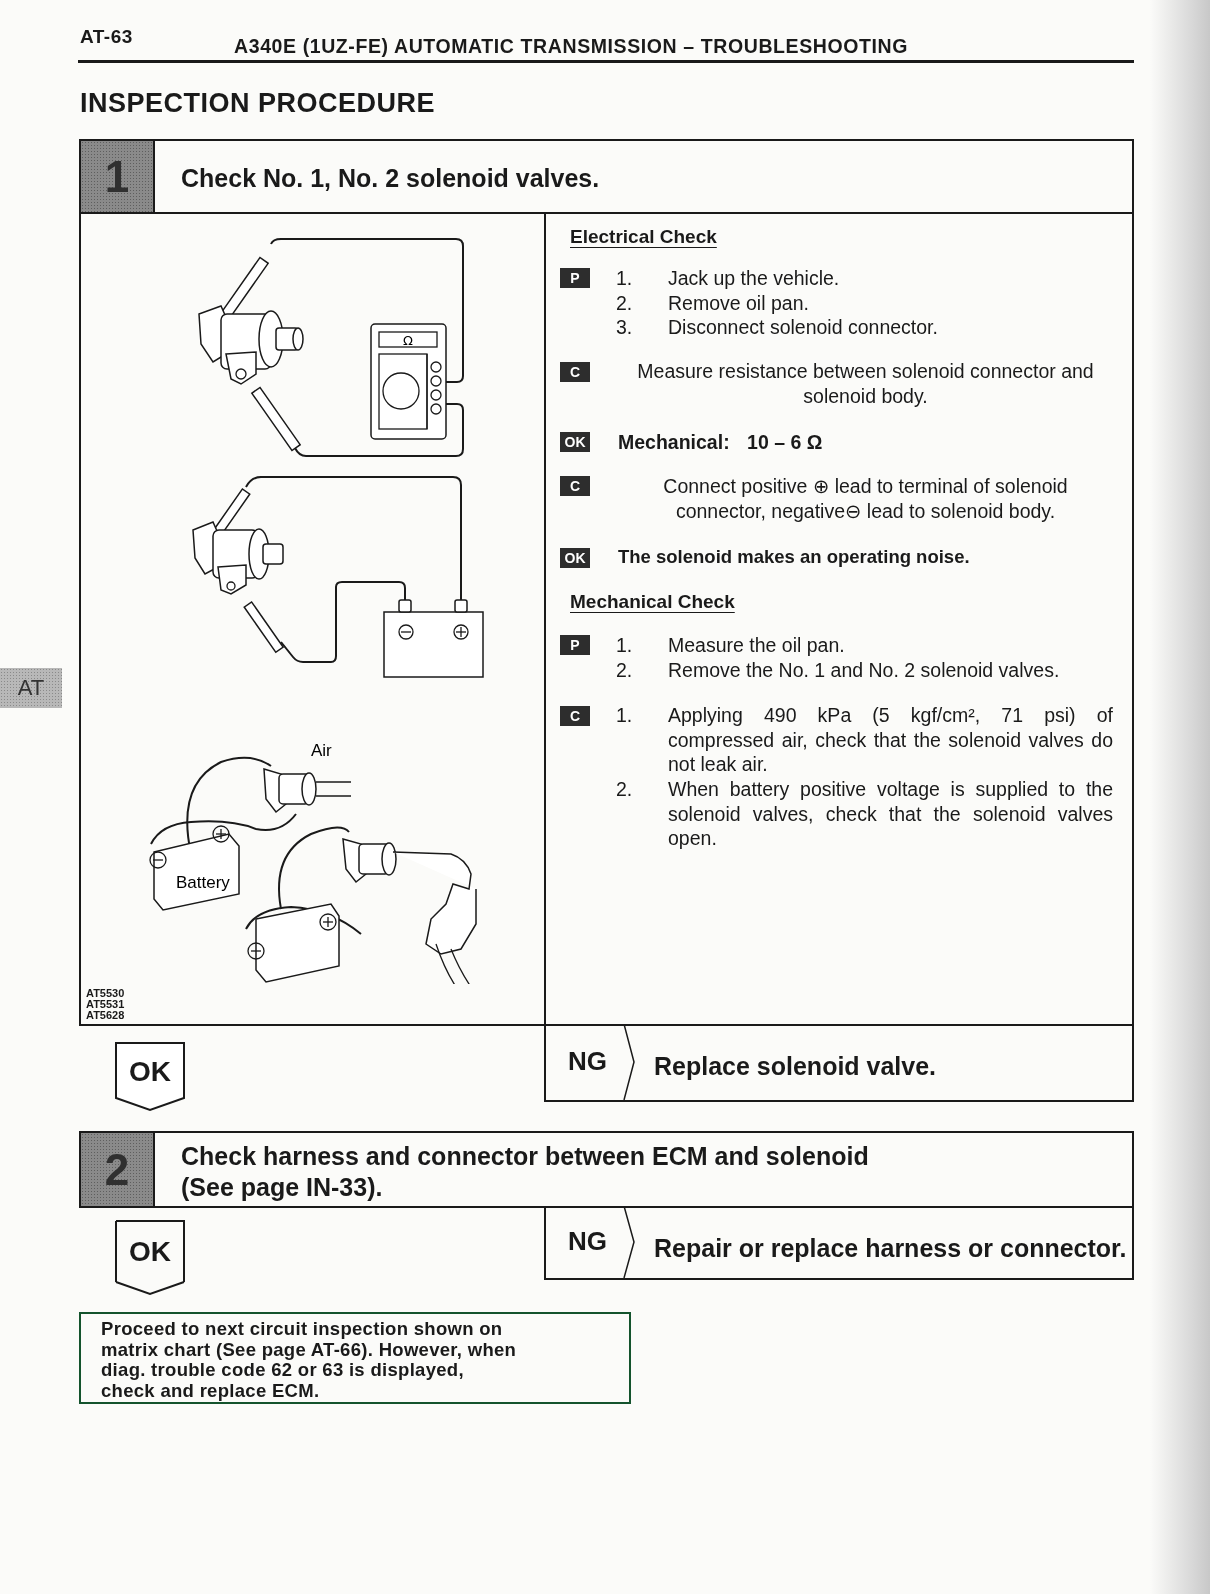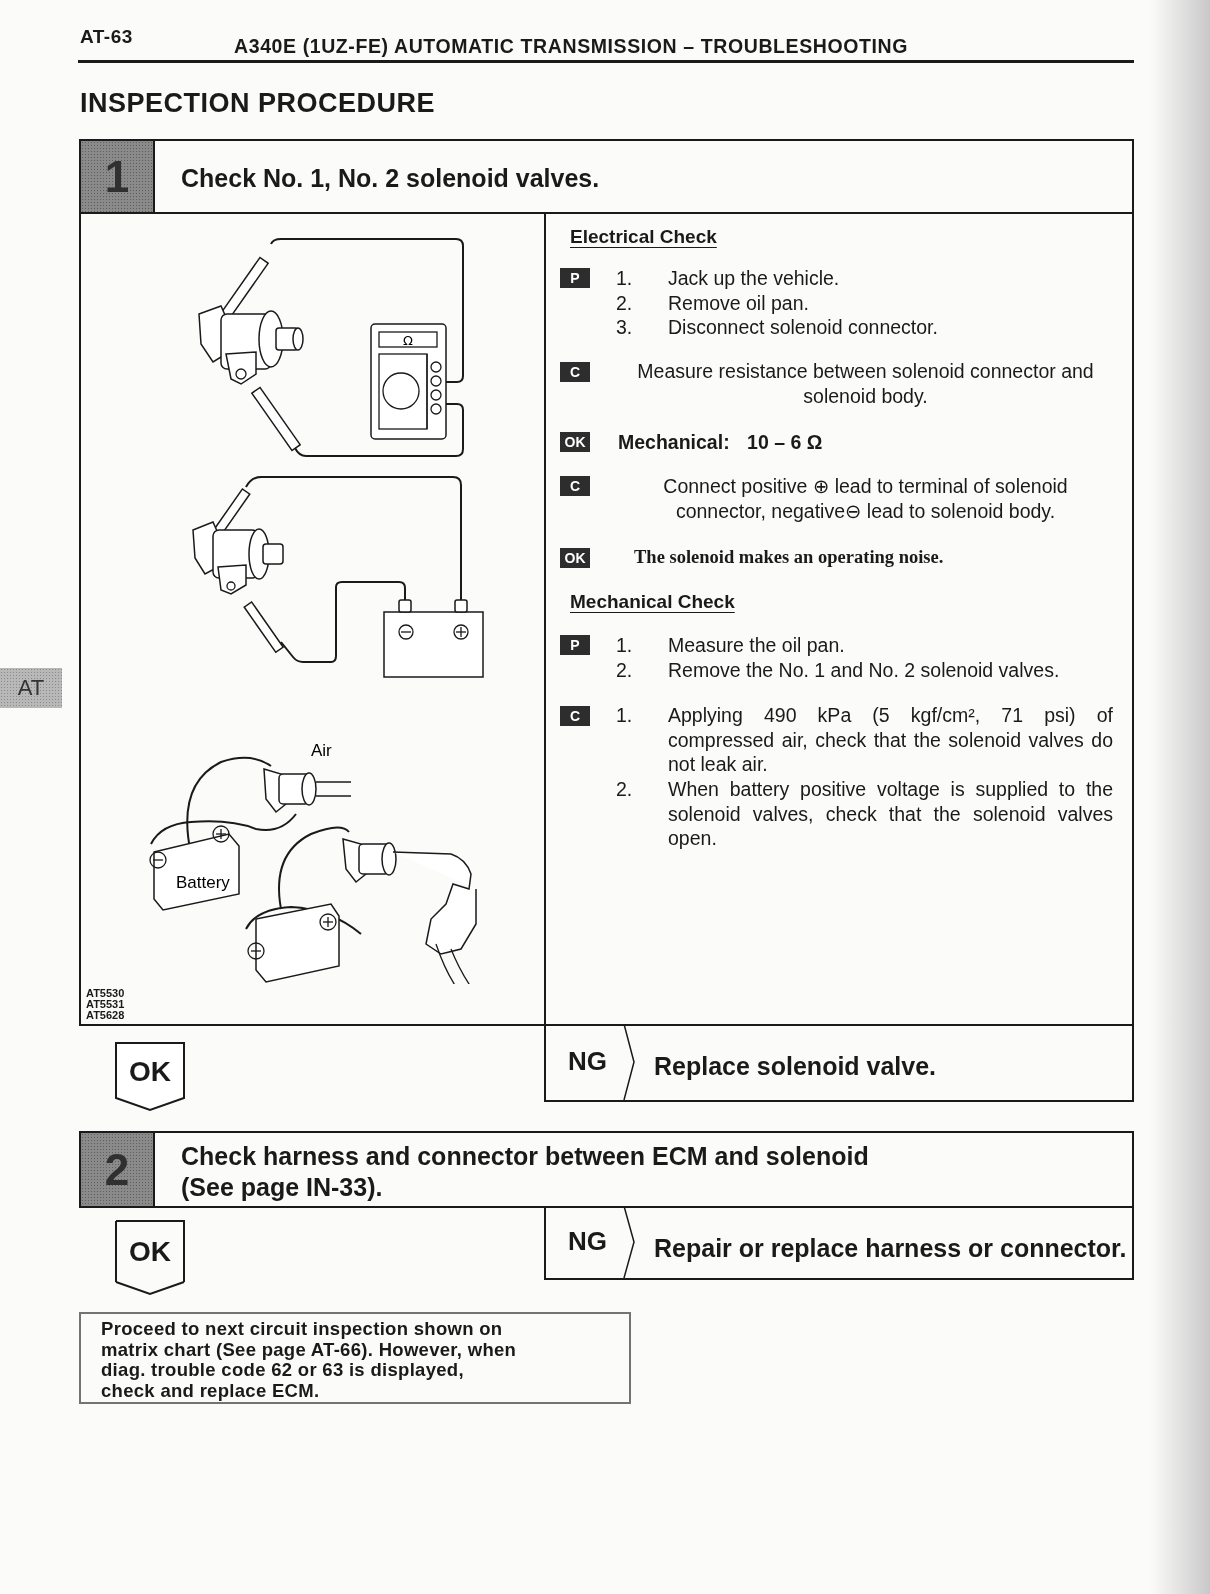--- a/index.html
+++ b/index.html
@@ -46,21 +46,21 @@
   .txt-wide { position: absolute; left: 72px; width: 495px; font-size: 19.5px; line-height: 24.5px; text-align: center; }
   .bold { font-weight: bold; }
 
   .ok-arrow { position: absolute; width: 70px; height: 70px; }
   .ok-label { position: absolute; left: 0; top: 14px; width: 70px; text-align: center; font-size: 28px; font-weight: bold; }
   .ng-box { position: absolute; border: 2px solid #1a1a1a; border-top: none; box-sizing: border-box; }
   .ng-label { position: absolute; left: 22px; font-size: 26px; font-weight: bold; }
   .ng-text { position: absolute; left: 108px; font-size: 25px; font-weight: bold; }
   .ng-chev { position: absolute; left: 76px; top: 0; width: 14px; height: 100%; }
 
-  .final-box { position: absolute; left: 79px; top: 1312px; width: 552px; height: 92px; border: 2px solid #737373; box-sizing: border-box; }
+  .final-box { position: absolute; left: 79px; top: 1312px; width: 552px; height: 92px; border: 2px solid #14532d; box-sizing: border-box; }
   .final-text { position: absolute; left: 20px; top: 5px; font-size: 18.5px; font-weight: bold; line-height: 20.5px; letter-spacing: 0.3px; }
 
   .side-tab {
     position: absolute; left: 0; top: 668px; width: 62px; height: 40px;
     background-color: #b8b8b8;
     background-image: radial-gradient(#8a8a8a 1px, transparent 1px); background-size: 3px 3px;
     display: flex; align-items: center; justify-content: center; font-size: 22px; color: #333;
   }
   svg .ln { stroke: #1a1a1a; fill: none; stroke-width: 2; }
   svg .thin { stroke: #1a1a1a; fill: none; stroke-width: 1.3; }
@@ -189,21 +189,21 @@
   <div class="tag" style="top:220px;">OK</div>
   <div class="line bold" style="left:72px; top:218px;">
     <span>Mechanical:</span>
     <span style="margin-left:12px;">10 – 6 Ω</span>
   </div>
 
   <div class="tag" style="top:264px;">C</div>
   <div class="txt-wide" style="top:262px;">Connect positive ⊕ lead to terminal of solenoid connector, negative⊖ lead to solenoid body.</div>
 
   <div class="tag" style="top:336px;">OK</div>
-  <div class="line bold" style="left:88px; top:333px; font-size:18.5px;font-family:Liberation Serif, serif;">The solenoid makes an operating noise.</div>
+  <div class="line bold" style="left:72px; top:333px; font-size:18.5px;">The solenoid makes an operating noise.</div>
 
   <div class="subhead" style="top:379px;">Mechanical Check</div>
 
   <div class="tag" style="top:423px;">P</div>
   <div class="num" style="top:421px;">1.</div>
   <div class="txt" style="top:421px;">Measure the oil pan.</div>
   <div class="num" style="top:446px;">2.</div>
   <div class="txt" style="top:446px;">Remove the No. 1 and No. 2 solenoid valves.</div>
 
   <div class="tag" style="top:494px;">C</div>

